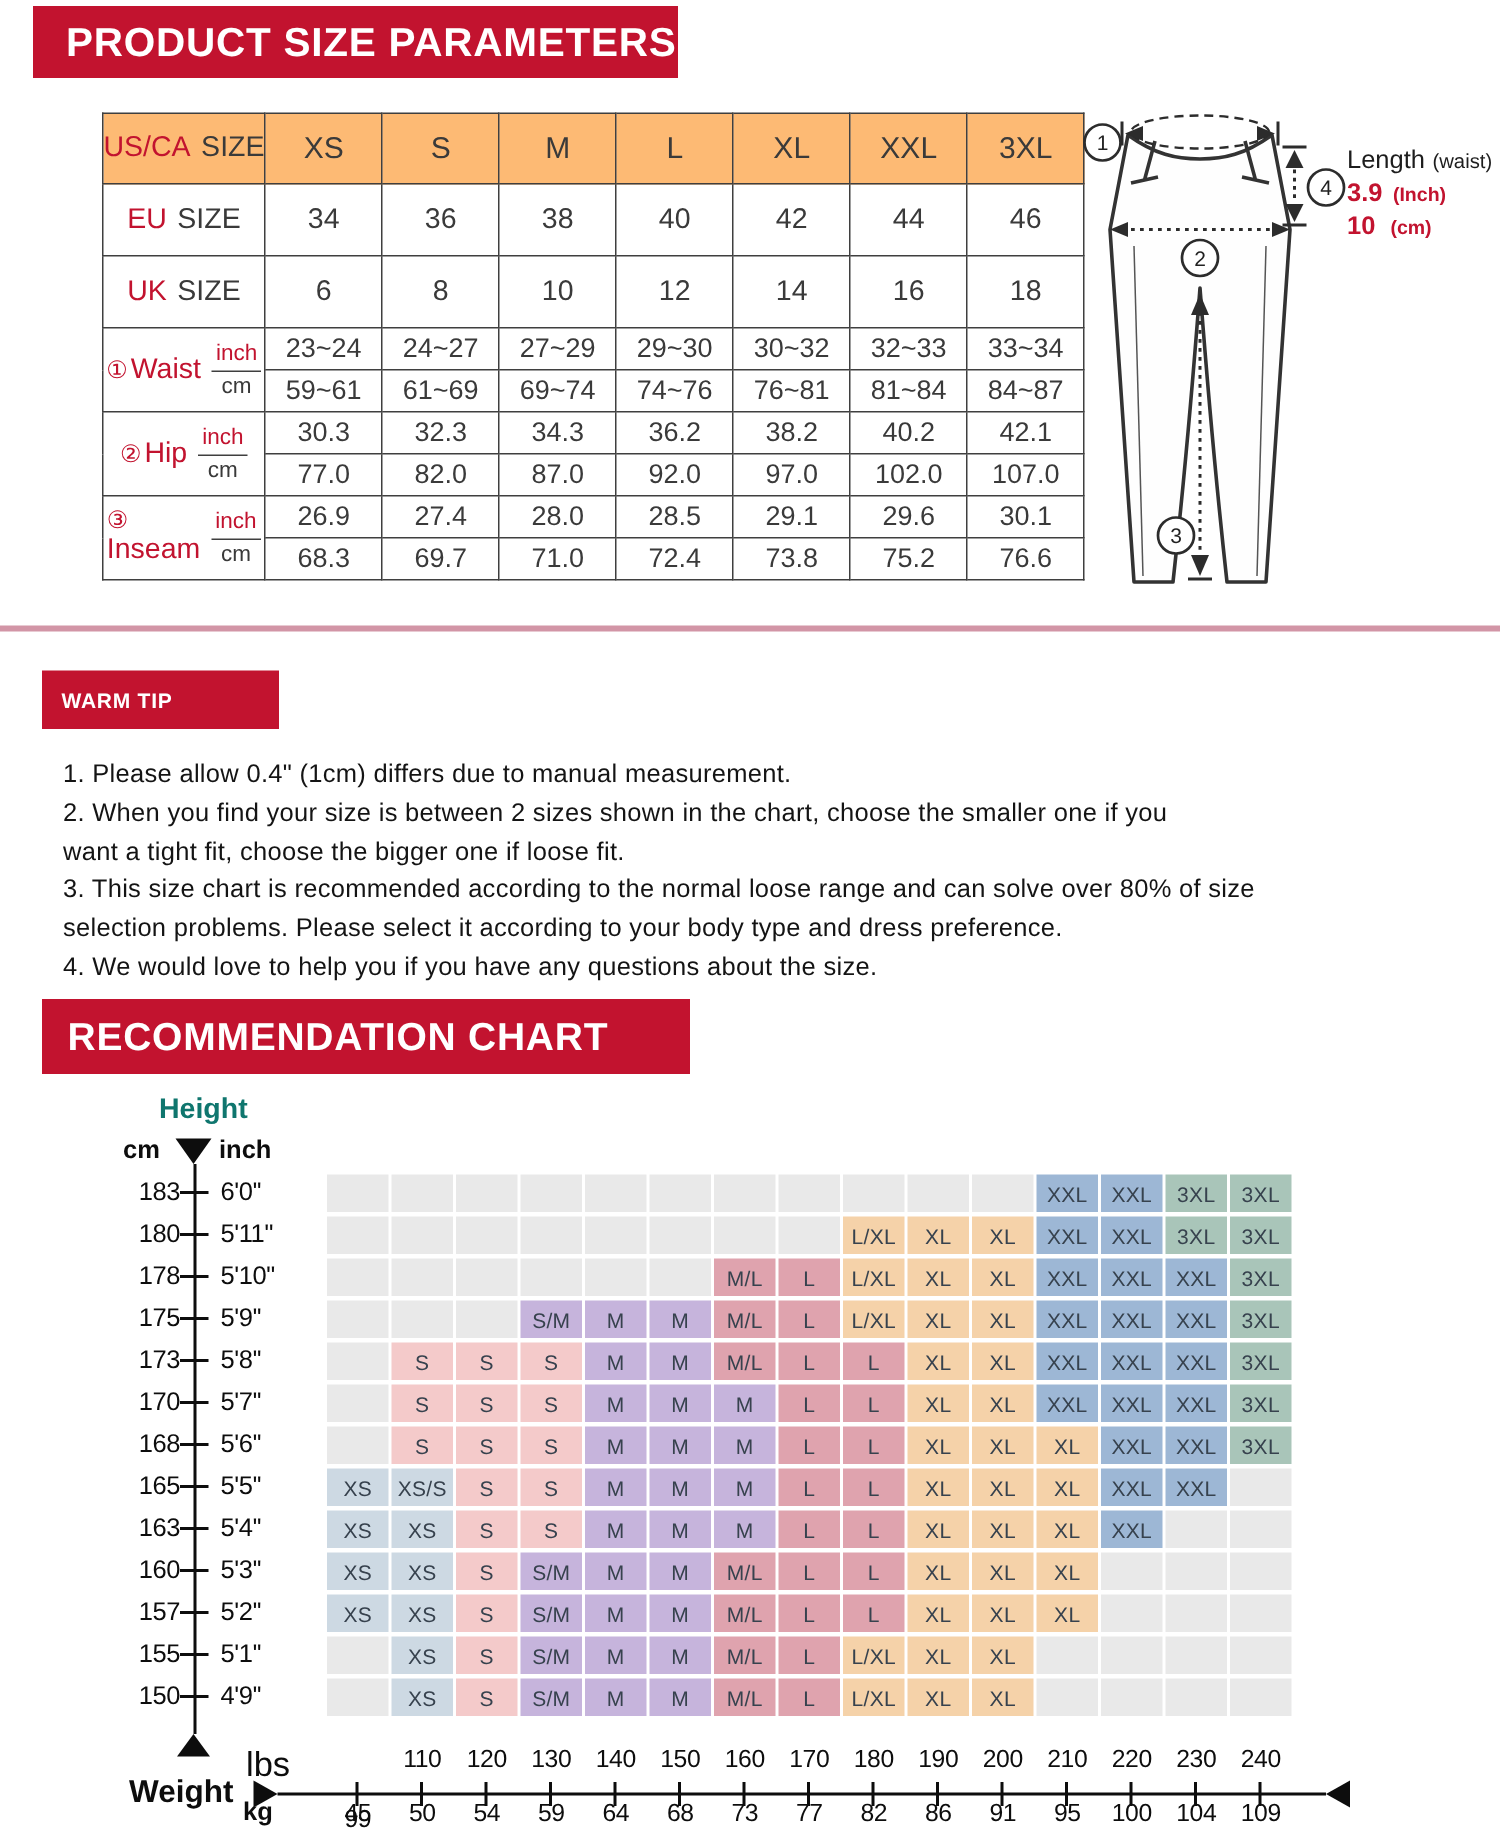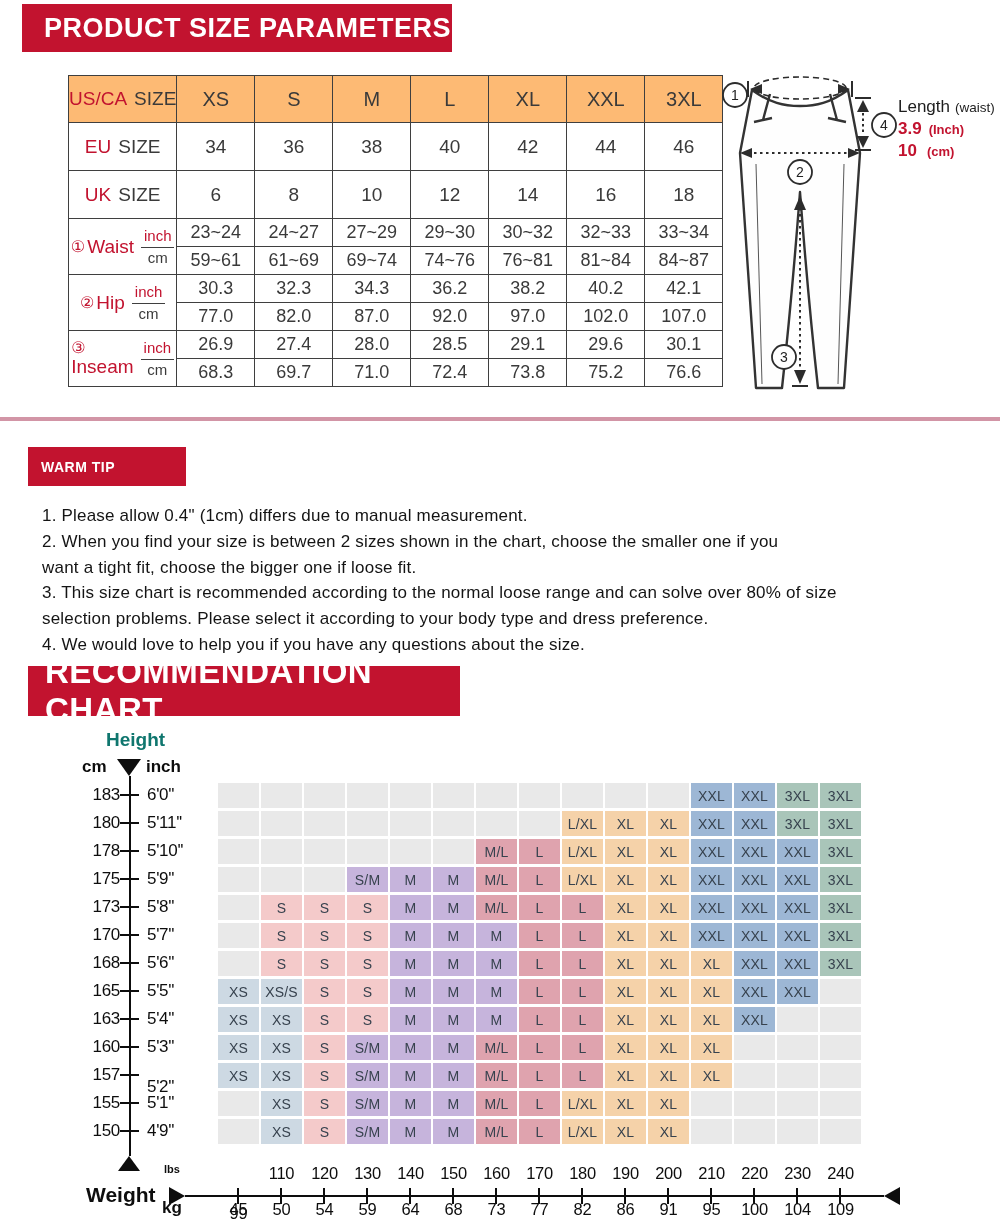--- a/index.html
+++ b/index.html
@@ -4,21 +4,21 @@
 <style>
   html,body{margin:0;padding:0;background:#fff;}
   .canvas{position:relative;width:1000px;height:1228px;background:#fff;
           font-family:"Liberation Sans",sans-serif;overflow:hidden;}
 
   
   .banner{position:absolute;background:var(--accent,#c2132f);color:#fff;font-weight:bold;
           display:flex;align-items:center;letter-spacing:.5px;}
   #banner-product{left:22px;top:4px;width:408px;height:48px;font-size:27px;padding-left:22px;}
   #banner-warm{left:28px;top:447px;width:145px;height:39px;font-size:14px;padding-left:13px;}
-  #banner-rec{left:28px;top:666px;width:415px;height:50px;font-size:33px;padding-left:17px;}
+  #banner-rec{left:28px;top:666px;width:415px;height:50px;font-size:26px;padding-left:17px;}
 
   
   #size-table{position:absolute;left:68px;top:75px;border-collapse:collapse;table-layout:fixed;}
   #size-table th,#size-table td{border:1px solid #3f3f3f;text-align:center;vertical-align:middle;
       color:#3a3a3a;font-weight:400;padding:0;}
   #size-table .row-head th{background:#fdba74;height:46px;font-size:20px;font-weight:400;}
   .row-main{height:48px;font-size:19px;}
   .row-sub{height:28px;font-size:18px;}
   .red{color:var(--accent,#c2132f);}
   .val-red{color:var(--accent,#c2132f);font-weight:500;}
@@ -65,21 +65,21 @@
   .c-x3{background:var(--c-x3,#a9c5b9);}
   .lbs-val,.kg-val{position:absolute;width:41px;text-align:center;font-size:16.5px;font-weight:500;
         color:#0d0d0d;letter-spacing:-.3px;}
   .tick-v{position:absolute;width:2px;height:16px;background:#0d0d0d;}
   #hline{left:185px;top:1195px;width:699px;height:2px;background:#0d0d0d;}
   #tri-right{left:169px;top:1187px;border-top:9px solid transparent;border-bottom:9px solid transparent;
              border-left:16px solid #0d0d0d;}
   #tri-left{left:884px;top:1187px;border-top:9px solid transparent;border-bottom:9px solid transparent;
             border-right:16px solid #0d0d0d;}
   #weight-label{left:86px;top:1183px;font-size:21px;font-weight:bold;color:#0d0d0d;}
-  #lbs-label{left:164px;top:1163px;font-size:11px;font-weight:bold;color:#0d0d0d;}
+  #lbs-label{left:164px;top:1163px;font-size:23px;font-weight:normal;color:#0d0d0d;}
   #kg-label{left:162px;top:1198px;font-size:17px;font-weight:bold;color:#0d0d0d;}
 
   
   #pants{position:absolute;left:698px;top:68px;}
 </style>
 </head>
 <body>
 
 <div class="canvas" style="--accent: #c2132f; --divider: #d295a6; --cell-ink: #37424e; --c-empty: #e9e9e9; --c-xs: #cdd9e3; --c-s: #f4caca; --c-m: #c6b4dc; --c-l: #dfa3ae; --c-xl: #f5d2a9; --c-xxl: #9db7d5; --c-x3: #a9c5b9;">
 
@@ -551,21 +551,21 @@
       <div class="tick-h" style="top: 990px;"></div>
       <div class="in-lab" style="top: 981px;">5'5''</div>
       <div class="cm-lab" style="top: 1009px;">163</div>
       <div class="tick-h" style="top: 1018px;"></div>
       <div class="in-lab" style="top: 1009px;">5'4''</div>
       <div class="cm-lab" style="top: 1037px;">160</div>
       <div class="tick-h" style="top: 1046px;"></div>
       <div class="in-lab" style="top: 1037px;">5'3''</div>
       <div class="cm-lab" style="top: 1065px;">157</div>
       <div class="tick-h" style="top: 1074px;"></div>
-      <div class="in-lab" style="top: 1065px; margin-top: 12px;">5'2''</div>
+      <div class="in-lab" style="top: 1065px;">5'2''</div>
       <div class="cm-lab" style="top: 1093px;">155</div>
       <div class="tick-h" style="top: 1102px;"></div>
       <div class="in-lab" style="top: 1093px;">5'1''</div>
       <div class="cm-lab" style="top: 1121px;">150</div>
       <div class="tick-h" style="top: 1130px;"></div>
       <div class="in-lab" style="top: 1121px;">4'9''</div>
       <div class="lbs-val" style="left: 218px; top: 1204px;">99</div>
       <div class="tick-v" style="left: 237px; top: 1188px;"></div>
       <div class="kg-val" style="left: 218px; top: 1200px;">45</div>
       <div class="lbs-val" style="left: 261px; top: 1164px;">110</div>

